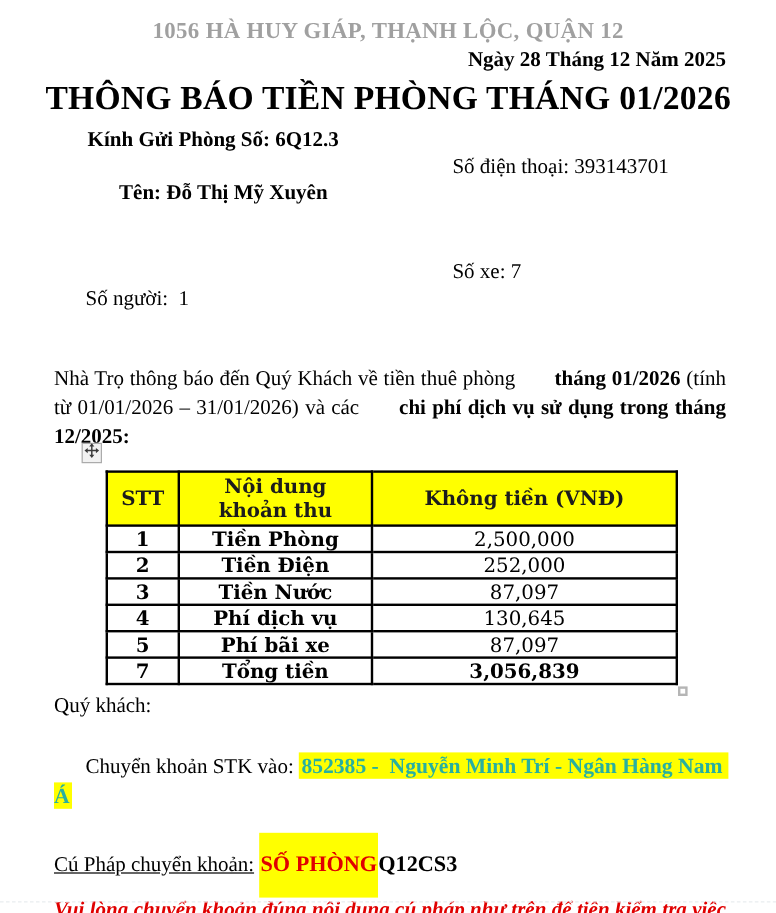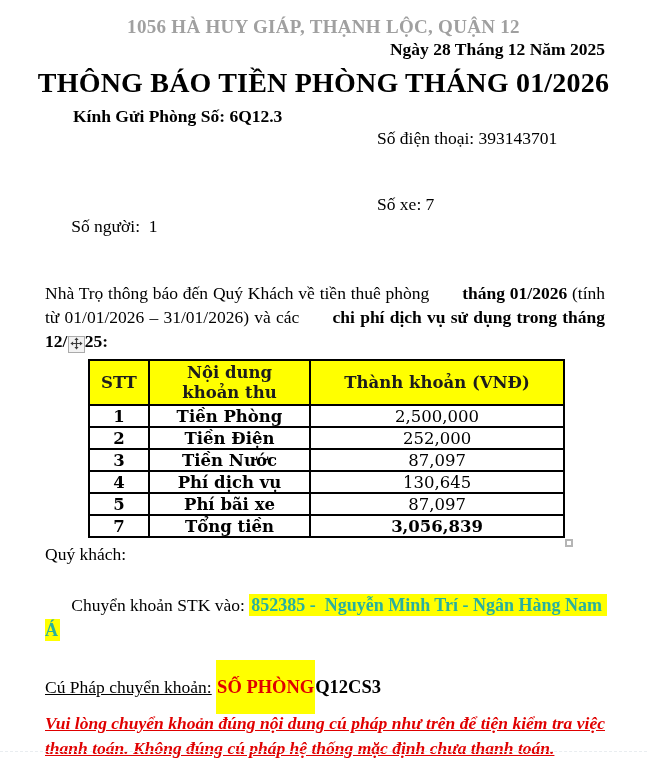--- a/index.html
+++ b/index.html
@@ -21,21 +21,21 @@
     font-size:28px; line-height:30px; letter-spacing:.2px;
   }
 
   .content { padding:0 42px 0 45px; }
   .info-line { position:relative; font-size:17.5px; line-height:22px; white-space:pre-wrap; }
   .info-line .right-col { position:absolute; left:288px; top:0; font-weight:normal;margin-left:44px; }
   .bold { font-weight:bold;margin-left:28px; }
 
   .intro { margin-top:0; font-size:17.5px; line-height:24px; text-align:justify; }
 
-  .table-wrap { position:relative; margin-top:6px; margin-left:43px; width:477px; }
+  .table-wrap { position:relative; margin-top:17px; margin-left:43px; width:477px; }
   table.bill { border-collapse:collapse; width:477px; font-family:"DejaVu Serif", serif; }
   table.bill th, table.bill td { border:2px solid #000; text-align:center; vertical-align:middle; }
   table.bill th {
     background:var(--highlight,#ffff00); color:#1c1c1c;
     font-size:16.5px; line-height:20px; font-weight:bold; height:45px;
     white-space:pre-line;
   }
   table.bill td { font-size:16.5px; height:22px; font-weight:bold; padding:0 4px; }
   table.bill td.amount { font-weight:normal; }
   .col-stt { width:60px; } .col-item { width:162px; } .col-amt { width:255px; }
@@ -75,20 +75,21 @@
 
   <div class="header-address">1056 HÀ HUY GIÁP, THẠNH LỘC, QUẬN 12</div>
   <div class="date-line">Ngày 28 Tháng 12 Năm 2025</div>
   <div class="doc-title">THÔNG BÁO TIỀN PHÒNG THÁNG 01/2026</div>
 
   <div class="content">
 
     <div class="info-line bold" style="margin-top:7px;">Kính Gửi Phòng Số: 6Q12.3</div>
 
     <div class="info-line">
+      <span class="bold">Tên: Đỗ Thị Mỹ Xuyên</span>
       <span class="right-col">Số điện thoại: 393143701</span>
     </div>
 
     <div class="info-line">
       <span>Số người:  1</span>
       <span class="right-col">Số xe: 7</span>
     </div>
 
     <div class="intro">
       <span>Nhà Trọ thông báo đến Quý Khách về tiền thuê phòng </span><span class="bold">tháng 01/2026</span><span> (tính từ 01/01/2026 – 31/01/2026) và các </span><span class="bold">chi phí dịch vụ sử dụng trong tháng 12/2025:</span>
@@ -108,21 +109,21 @@
         <colgroup>
             <col class="col-stt">
             <col class="col-item">
             <col class="col-amt">
           </colgroup>
         <thead>
           <tr>
             <th>STT</th>
             <th>Nội dung
 khoản thu</th>
-            <th>Thành khoản (VNĐ)</th>
+            <th>Không tiền (VNĐ)</th>
           </tr>
         </thead>
         <tbody>
             <tr>
               <td>1</td>
               <td>Tiền Phòng</td>
               <td class="amount">2,500,000</td>
             </tr>
             <tr>
               <td>2</td>

